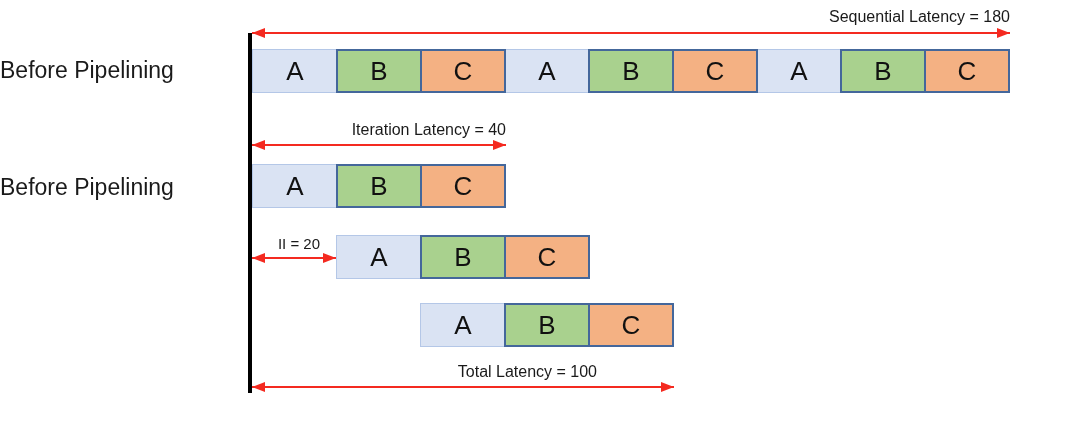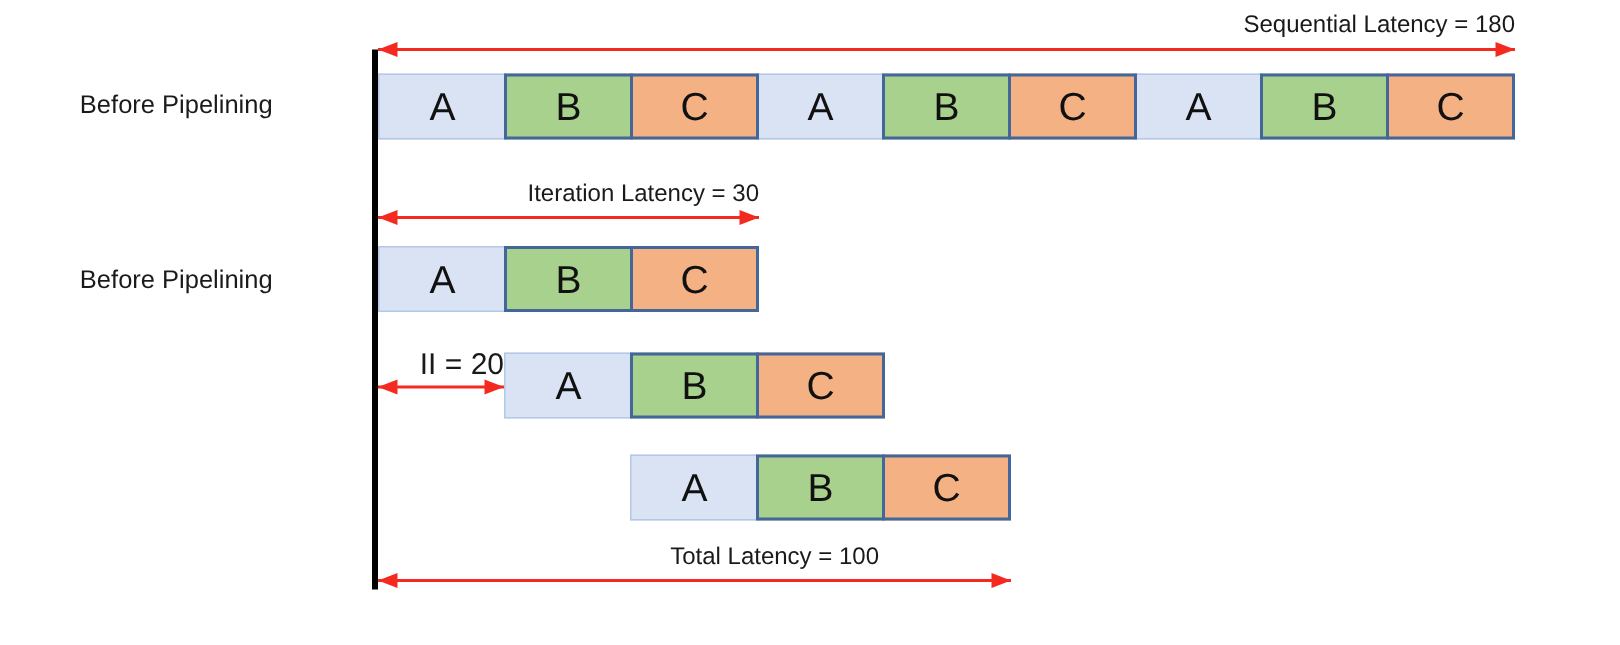--- a/index.html
+++ b/index.html
@@ -19,22 +19,22 @@
     position: relative;
     width: 1080px;
     height: 430px;
     background: #ffffff;
     overflow: hidden;
   }
   .side-label {
     position: absolute;
     left: 0;
     width: 235px;
-    text-align: center;
-    font-size: 17px;
+    text-align: left;
+    font-size: 23px;
     line-height: 30px;
     color: var(--text);
     white-space: nowrap;
   }
   .axis-line {
     position: absolute;
     left: 248px;
     top: 33px;
     width: 4px;
     height: 360px;
@@ -101,40 +101,40 @@
       <div class="stage-box stage-b">B</div>
       <div class="stage-box stage-c">C</div>
       <div class="stage-box stage-a">A</div>
       <div class="stage-box stage-b">B</div>
       <div class="stage-box stage-c">C</div>
       <div class="stage-box stage-a">A</div>
       <div class="stage-box stage-b">B</div>
       <div class="stage-box stage-c">C</div>
     </div>
 
-  <div class="annot-label" style="left:252px; top:120px; width:254px;">Iteration Latency = 30</div>
+  <div class="annot-label" style="left:252px; top:120px; width:254px;">Iteration Latency = 40</div>
   <div class="arrow" style="left:252px; top:144px; width:254px;"></div>
 
   <div class="stage-row" style="left:252px; top:164px;">
       <div class="stage-box stage-a">A</div>
       <div class="stage-box stage-b">B</div>
       <div class="stage-box stage-c">C</div>
     </div>
 
-  <div class="annot-label" style="left:252px; top:234px; width:84px; font-size:20px;">II = 20</div>
+  <div class="annot-label" style="left:236px; top:234px; width:84px; font-size:15px;">II = 20</div>
   <div class="arrow" style="left:252px; top:257px; width:84px;"></div>
 
   <div class="stage-row" style="left:336px; top:235px;">
       <div class="stage-box stage-a">A</div>
       <div class="stage-box stage-b">B</div>
       <div class="stage-box stage-c">C</div>
     </div>
 
   <div class="stage-row" style="left:420px; top:303px;">
       <div class="stage-box stage-a">A</div>
       <div class="stage-box stage-b">B</div>
       <div class="stage-box stage-c">C</div>
     </div>
 
-  <div class="annot-label" style="left:240px; top:362px; width:346px;padding-left:42px;">Total Latency = 100</div>
+  <div class="annot-label" style="left:251px; top:362px; width:346px;padding-left:42px;">Total Latency = 100</div>
   <div class="arrow" style="left:252px; top:386px; width:422px;"></div>
 
 </div>
 
 </body></html>

